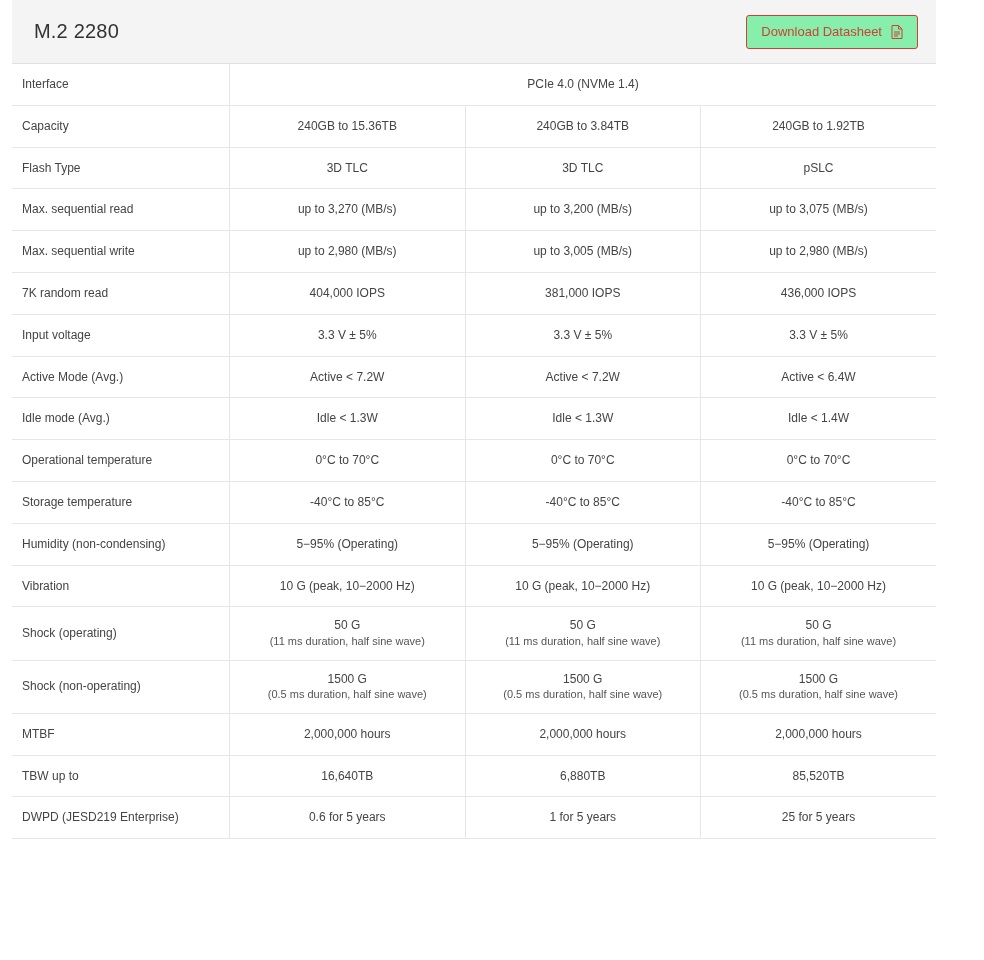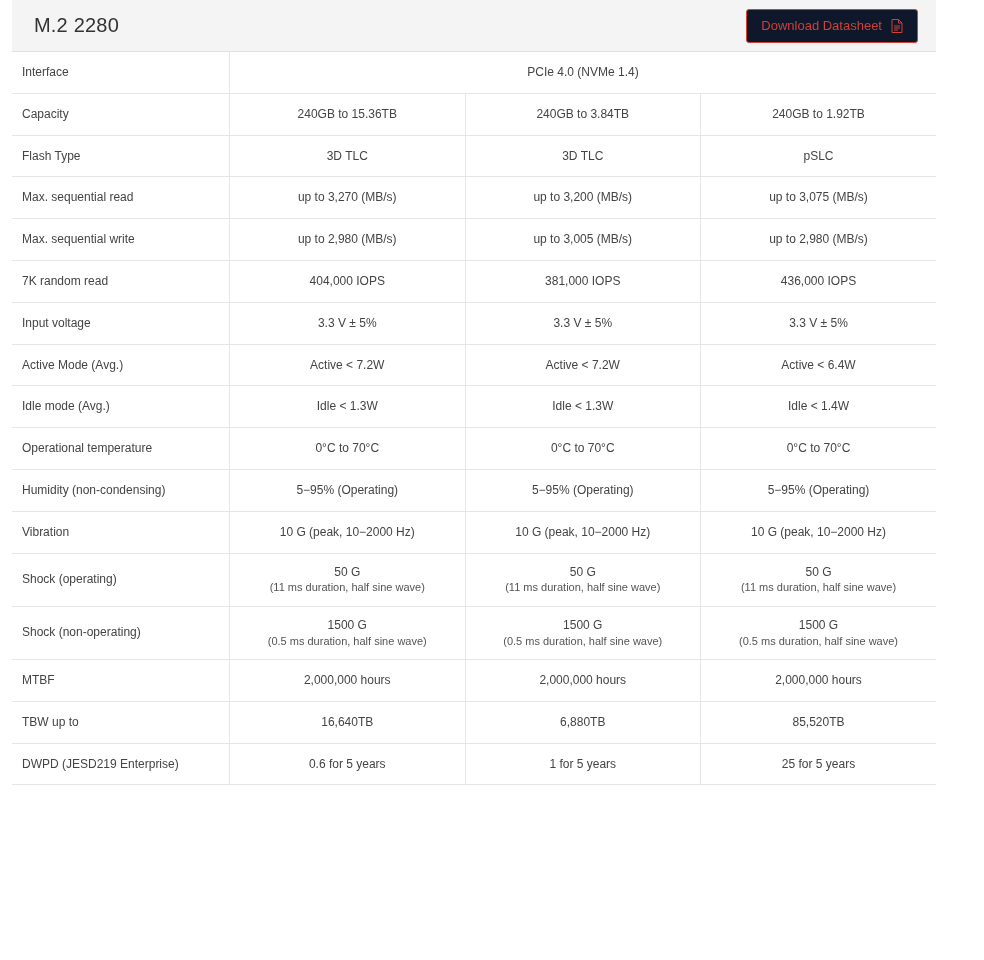--- a/index.html
+++ b/index.html
@@ -14,37 +14,37 @@
     overflow: hidden;
   }
   .page {
     width: 924px;
     margin: 0 12px;
     background: #ffffff;
   }
   .spec-header {
     background: #f4f4f4;
     border-bottom: 1px solid #e0e0e0;
-    height: 52px;
+    height: 64px;
     display: flex;
     align-items: center;
     justify-content: space-between;
     padding: 0 18px 0 22px;
     box-sizing: border-box;
   }
   .spec-title {
     font-size: 20px;
     color: #333333;
     font-weight: normal;
     letter-spacing: 0.2px;
   }
   .download-btn {
     border: 1px solid #cf4036;
     color: #cf4036;
-    background: #0f172a;
+    background: #86efac;
     border-radius: 3px;
     padding: 9px 14px;
     font-size: 13px;
     display: inline-flex;
     align-items: center;
     gap: 9px;
     cursor: pointer;
     line-height: 1;
   }
   .download-btn .doc-icon {
@@ -164,20 +164,26 @@
           <td class="val">Idle &lt; 1.3W</td>
           <td class="val">Idle &lt; 1.4W</td>
         </tr>
         <tr>
           <td class="row-label">Operational temperature</td>
           <td class="val">0°C to 70°C</td>
           <td class="val">0°C to 70°C</td>
           <td class="val">0°C to 70°C</td>
         </tr>
         <tr>
+          <td class="row-label">Storage temperature</td>
+          <td class="val">-40°C to 85°C</td>
+          <td class="val">-40°C to 85°C</td>
+          <td class="val">-40°C to 85°C</td>
+        </tr>
+        <tr>
           <td class="row-label">Humidity (non-condensing)</td>
           <td class="val">5−95% (Operating)</td>
           <td class="val">5−95% (Operating)</td>
           <td class="val">5−95% (Operating)</td>
         </tr>
         <tr>
           <td class="row-label">Vibration</td>
           <td class="val">10 G (peak, 10−2000 Hz)</td>
           <td class="val">10 G (peak, 10−2000 Hz)</td>
           <td class="val">10 G (peak, 10−2000 Hz)</td>

